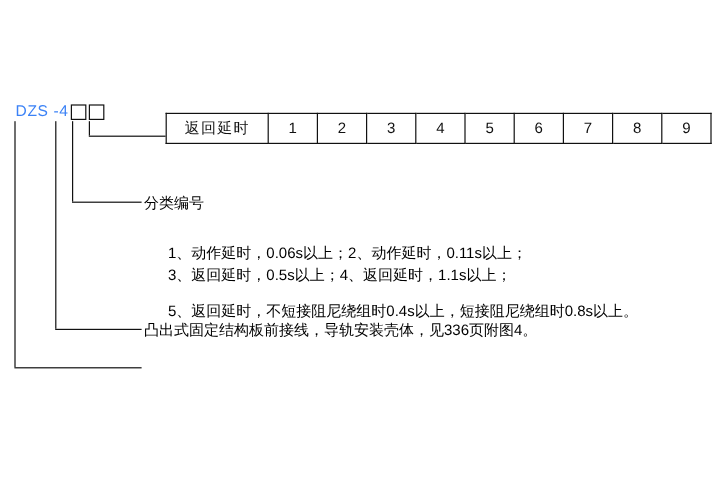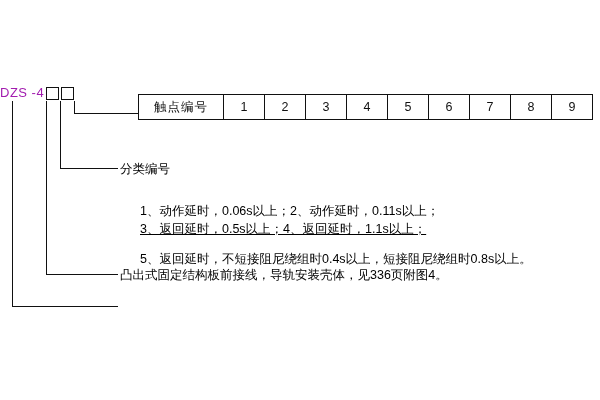--- a/index.html
+++ b/index.html
@@ -16,26 +16,26 @@
   }
   #root {
     position: relative;
     width: 600px;
     height: 400px;
   }
 
   
   .model-code {
     position: absolute;
-    left: 0;
+    left: 13px;
     top: 85px;
     font-size: 13px;
     letter-spacing: 0.5px;
     white-space: nowrap;
-    color: #a21caf;
+    color: #3b82f6;
   }
   .model-code .box {
     display: inline-block;
     width: 11px;
     height: 11px;
     border: 1px solid #111;
     vertical-align: middle;
     margin-left: 2px;
   }
 
@@ -110,36 +110,36 @@
   <div class="vline" style="left:46px; top:101px; height:173px;"></div>
   <div class="hline" style="left:46px; top:274px; width:72px;"></div>
 
   <div class="vline" style="left:12px; top:101px; height:205px;"></div>
   <div class="hline" style="left:12px; top:306px; width:106px;"></div>
 
   <div class="tbl-wrap">
     <table class="contact-table">
       <tbody>
           <tr>
-        <td class="rowhead">触点编号</td>
+        <td class="rowhead">返回延时</td>
         <td class="cell">1</td>
         <td class="cell">2</td>
         <td class="cell">3</td>
         <td class="cell">4</td>
         <td class="cell">5</td>
         <td class="cell">6</td>
         <td class="cell">7</td>
         <td class="cell">8</td>
         <td class="cell">9</td>
       </tr>
     </tbody>
       </table>
   </div>
 
   <div class="note cat" style="left:120px; top:161px;">分类编号</div>
 
   <div class="note" style="left:140px; top:203px;">1、动作延时，0.06s以上；2、动作延时，0.11s以上；</div>
-  <div class="note" style="left:140px; top:221px;text-decoration:underline;">3、返回延时，0.5s以上；4、返回延时，1.1s以上；</div>
+  <div class="note" style="left:140px; top:221px;">3、返回延时，0.5s以上；4、返回延时，1.1s以上；</div>
   <div class="note" style="left:140px; top:251px;">5、返回延时，不短接阻尼绕组时0.4s以上，短接阻尼绕组时0.8s以上。</div>
 
   <div class="note bold" style="left:120px; top:267px;">凸出式固定结构板前接线，导轨安装壳体，见336页附图4。</div>
 
 </div>
 
 </body></html>

